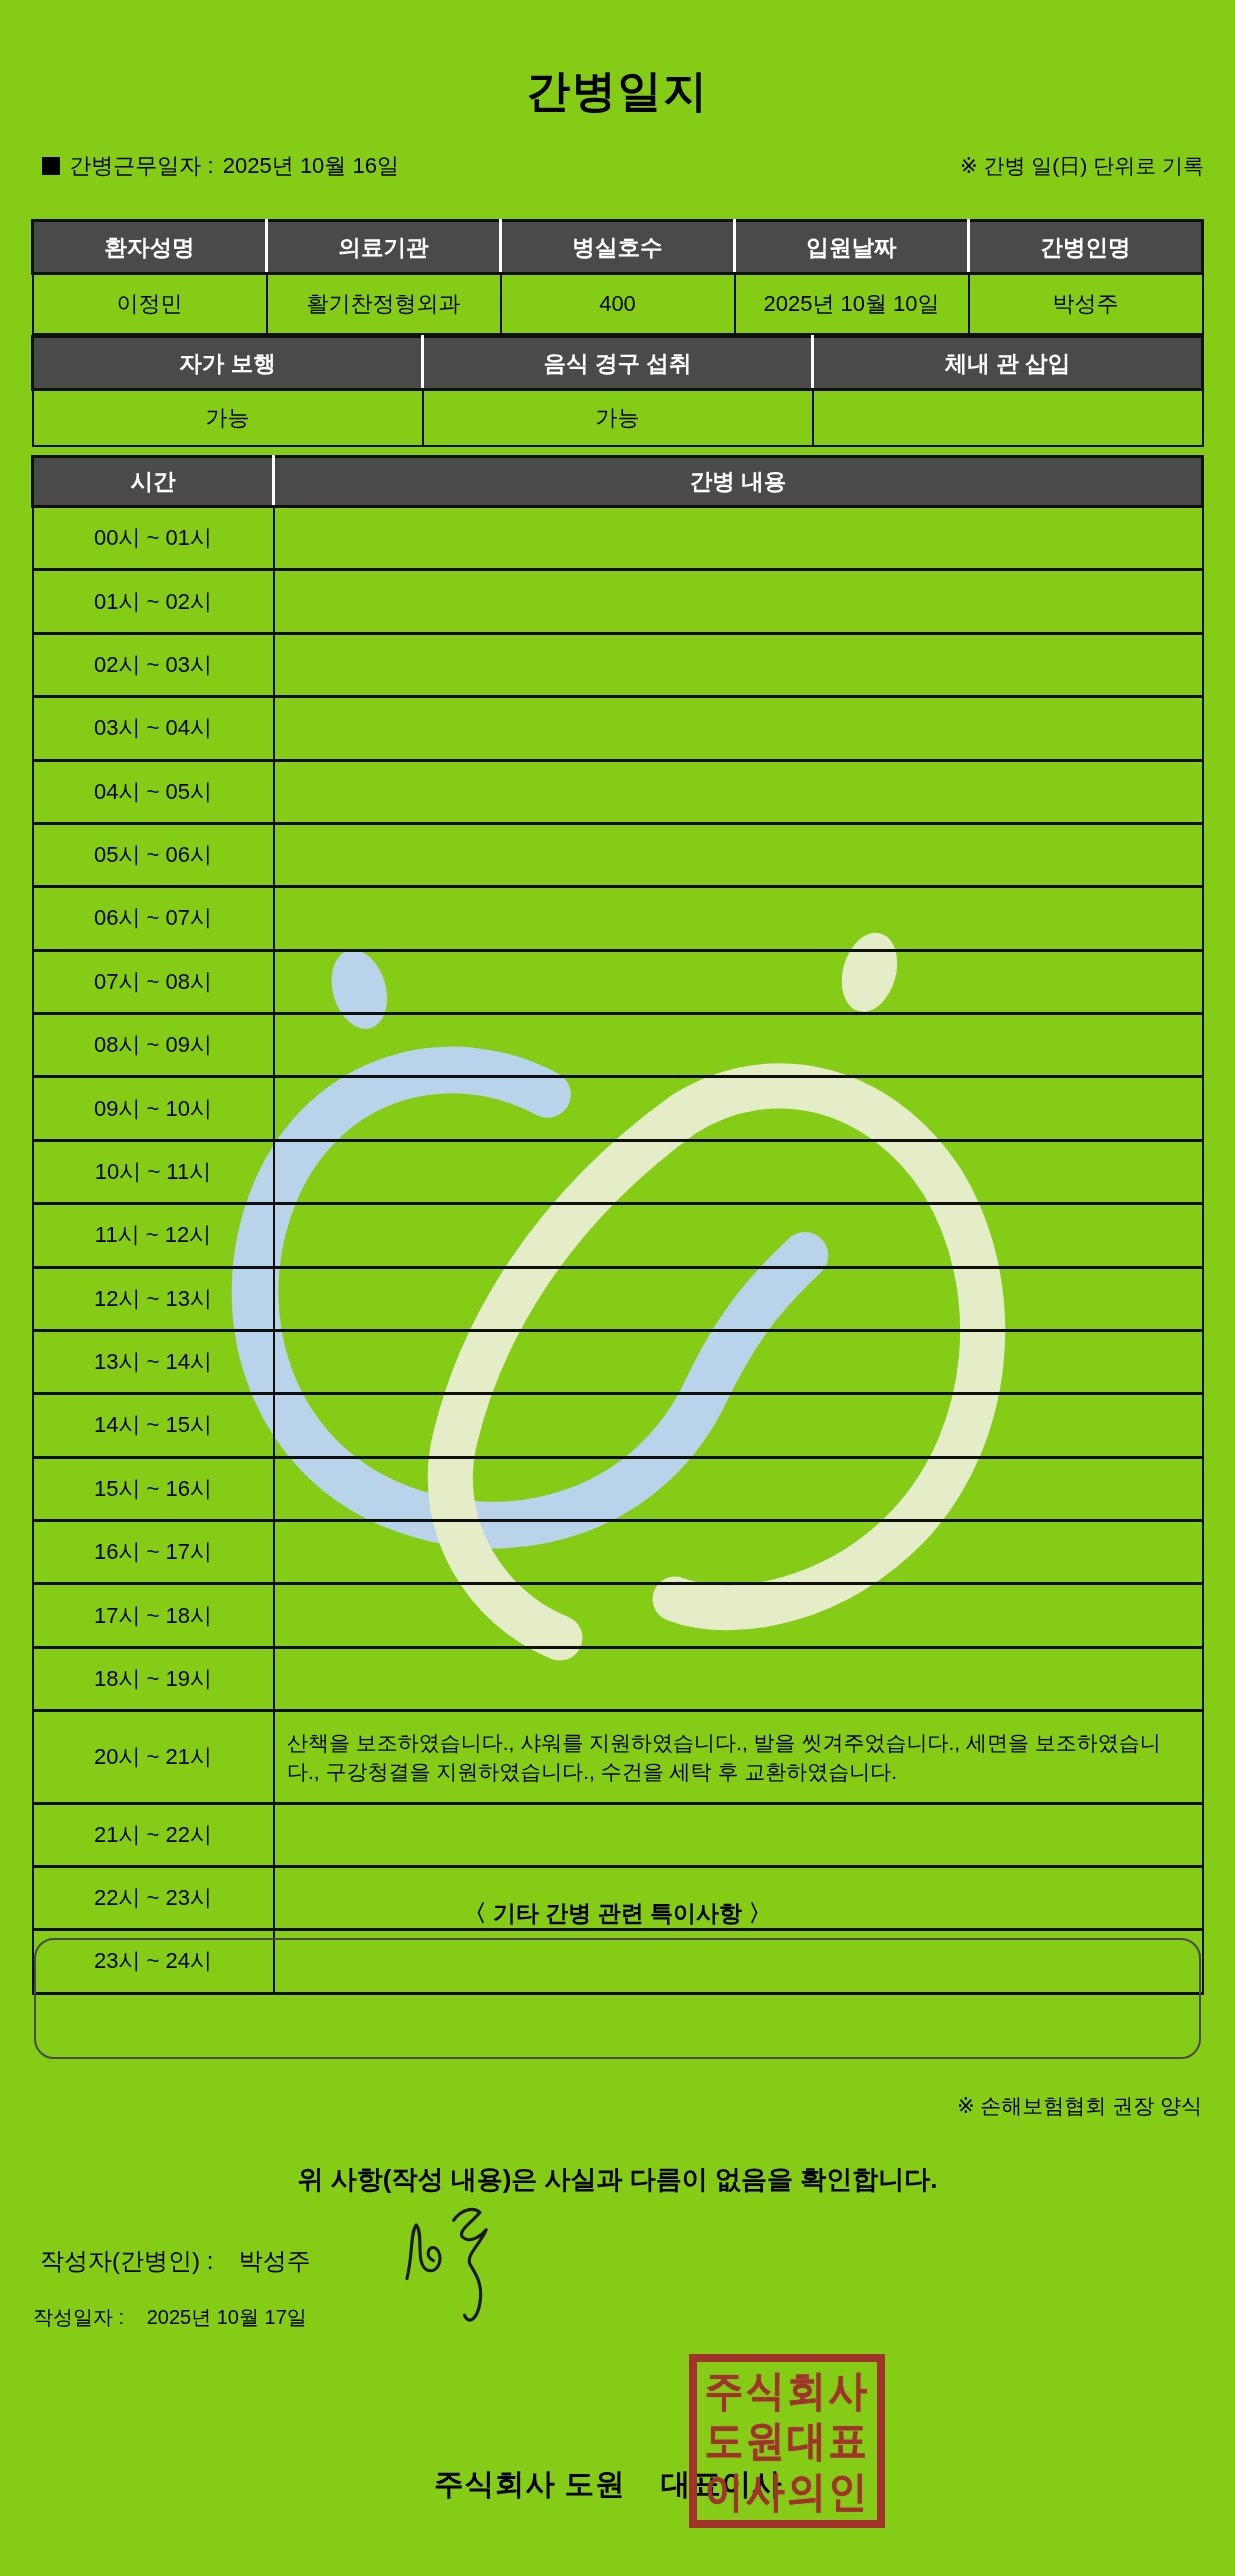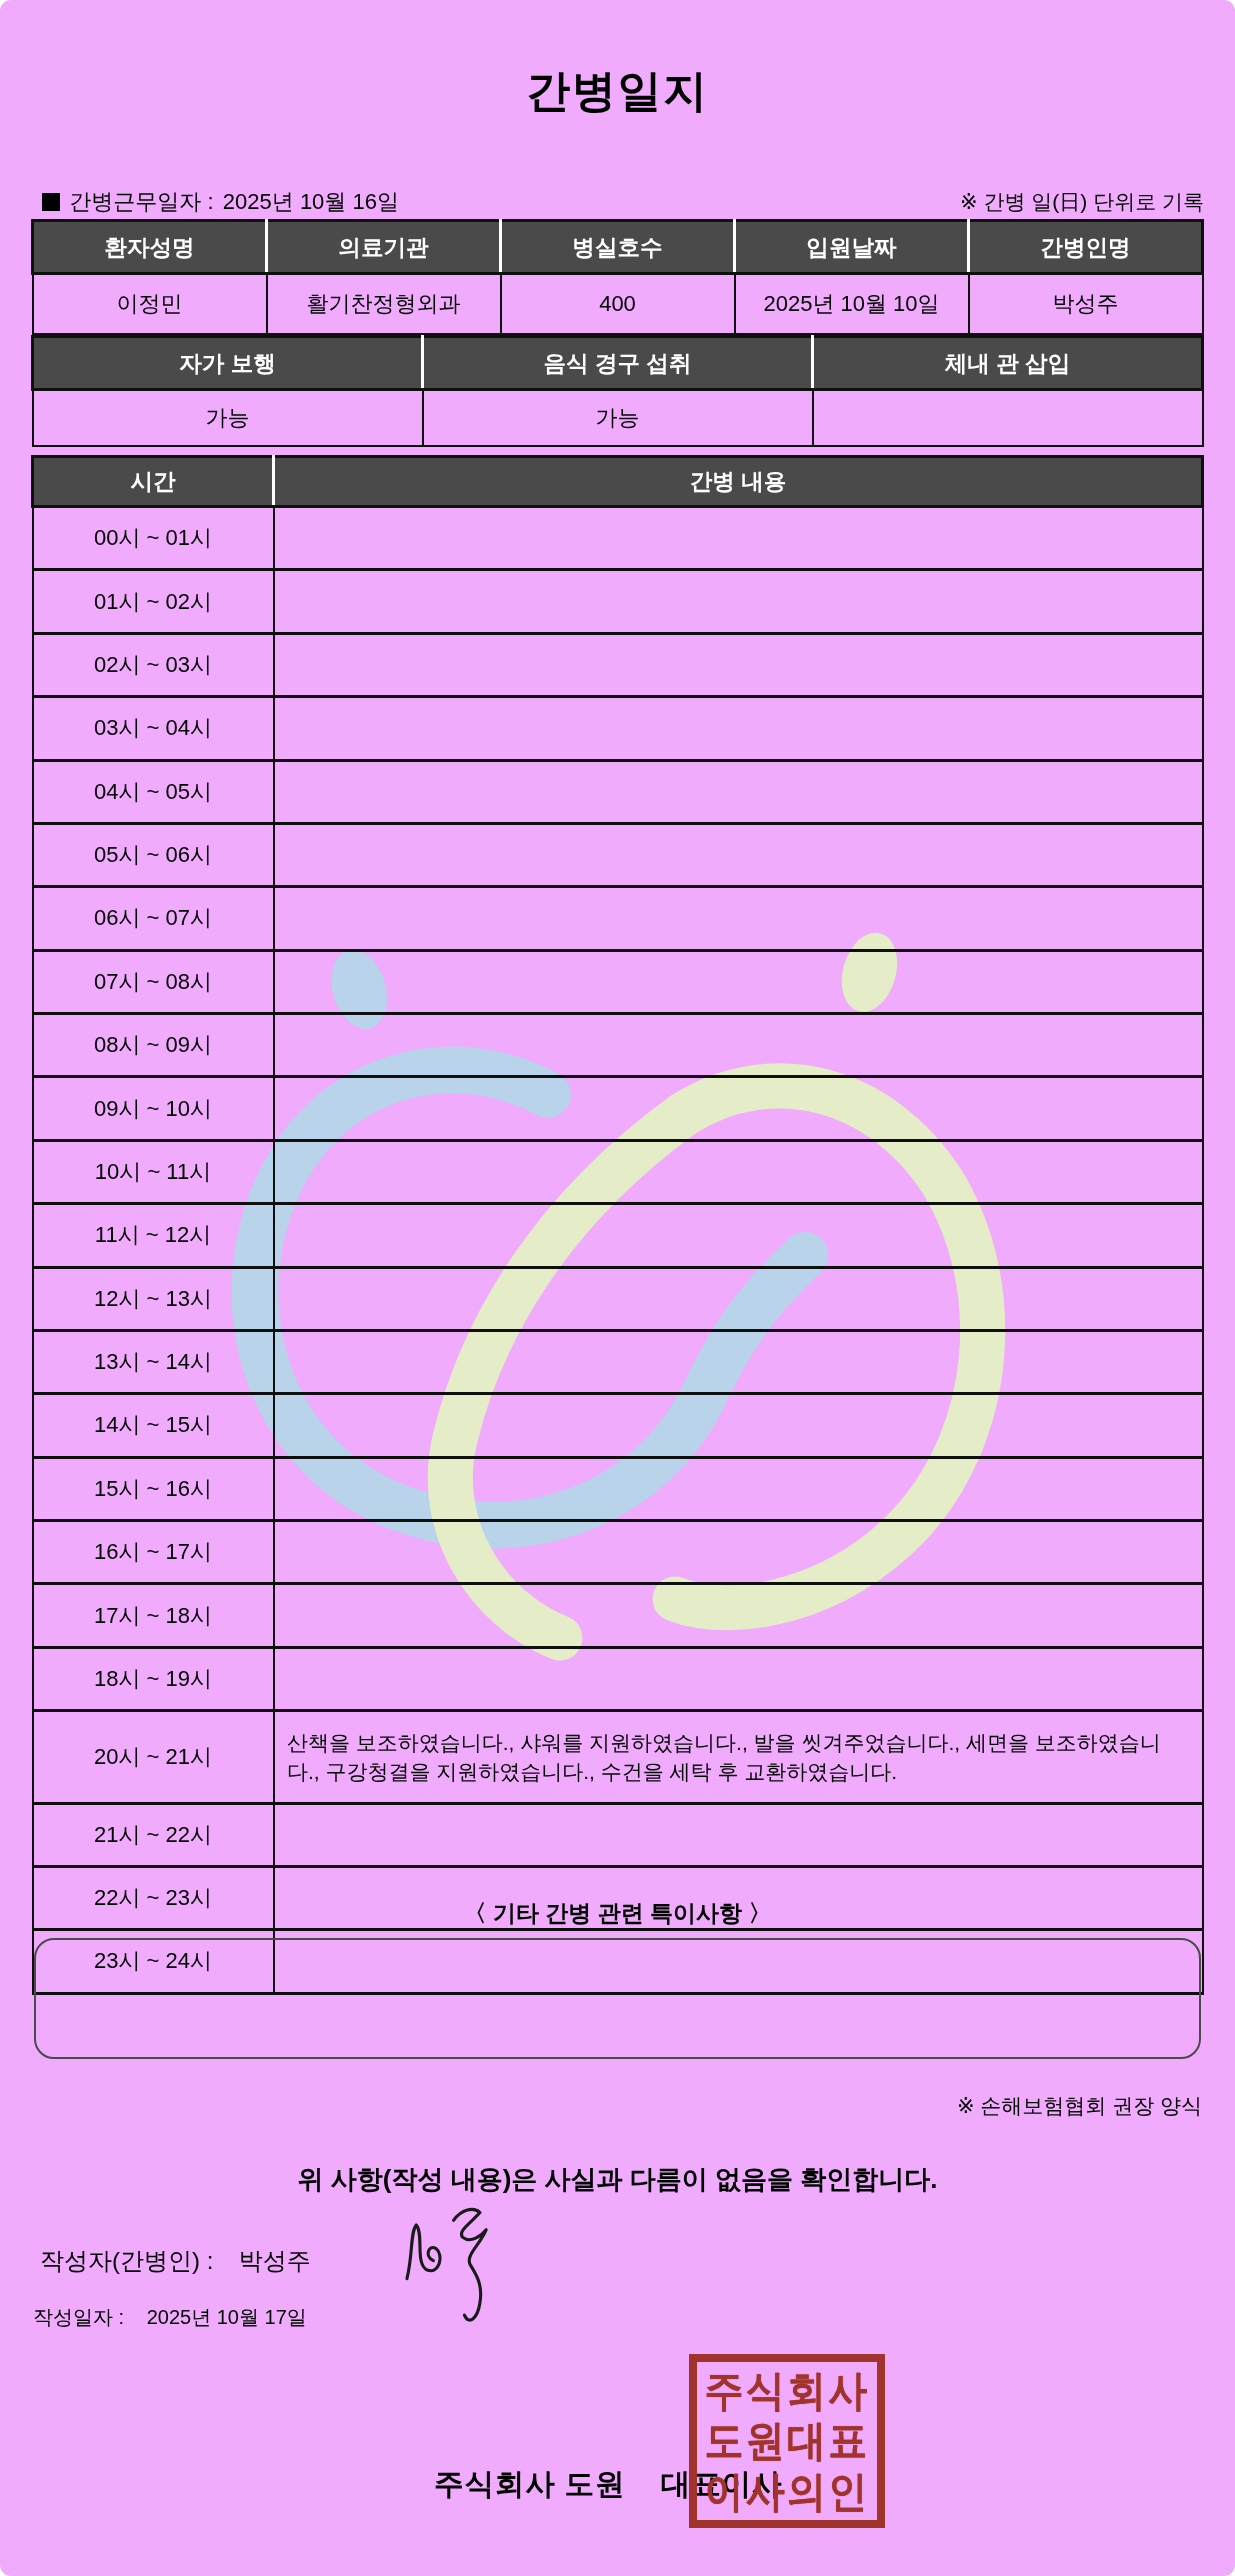--- a/index.html
+++ b/index.html
@@ -1,35 +1,34 @@
 <!DOCTYPE html>
 <html style="font-size:12.4px"><head>
 <meta charset="utf-8">
 <style>
   html,body{margin:0;padding:0;background:#fff;}
   .page{
     position:relative;
     width:1235px;height:2576px;
-    background:#f0abfc;
+    background:#84cc16;
     font-family:"Liberation Sans","DejaVu Sans",sans-serif;
     color:#000;
     overflow:hidden;
-    border-radius:11px;
   }
   
   .watermark{position:absolute;left:0;top:0;z-index:0;pointer-events:none;}
   
   .doc-title{
     position:absolute;top:62px;left:0;width:100%;
     text-align:center;font-size:44px;font-weight:bold;letter-spacing:1.6px;z-index:2;
   }
   .meta-row{
     position:absolute;top:151px;left:31px;right:31px;
     display:flex;justify-content:space-between;align-items:center;
-    font-size:22px;z-index:2;margin-top:36px;
+    font-size:22px;z-index:2;
   }
   .meta-left{display:flex;align-items:center;gap:9.3px;padding-left:11px;}
   .black-square{width:18px;height:18px;background:#000;display:inline-block;}
   .meta-right{font-size:21px;}
   
   table{border-collapse:collapse;table-layout:fixed;width:1173px;background:transparent;z-index:2;position:absolute;left:31px;}
   .t1{top:219px;}
   .t2{top:335px;}
   .t3{top:455px;}
   th{

